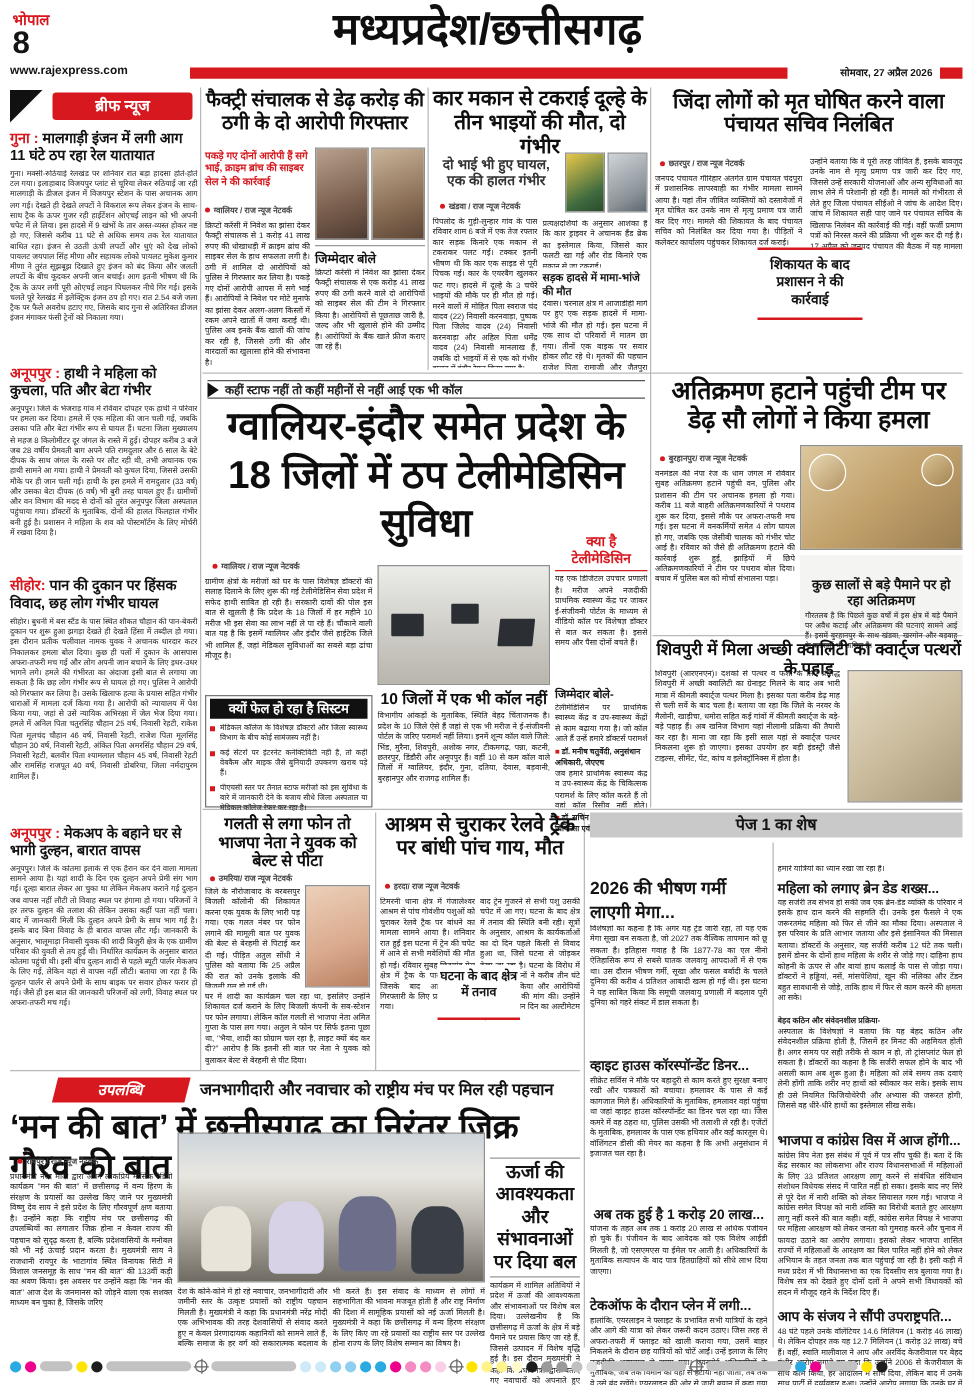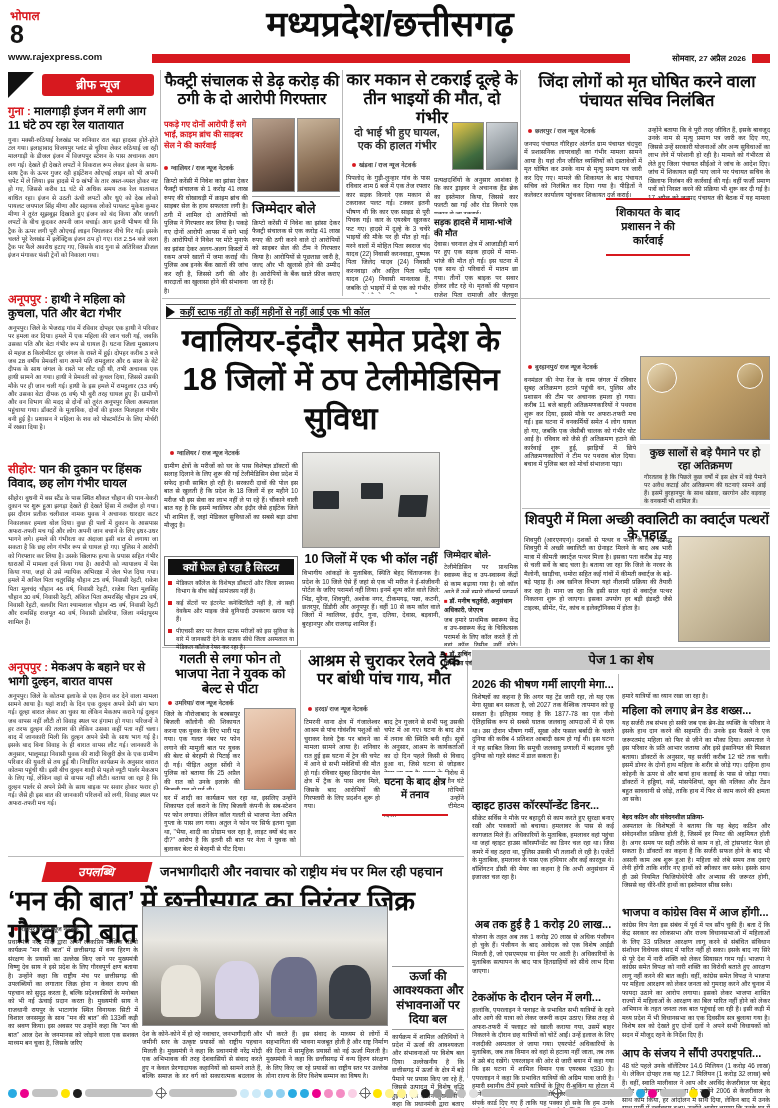--- a/index.html
+++ b/index.html
@@ -83,21 +83,21 @@
   <div class="abs hl" style="left:164px;top:72px;width:176px;height:44px;font-size:15.5px;">फैक्ट्री संचालक से डेढ़ करोड़ की ठगी के दो आरोपी गिरफ्तार</div>
   <div class="abs red" style="left:164px;top:120px;width:84px;height:40px;font-size:8px;font-weight:bold;line-height:1.3;">पकड़े गए दोनों आरोपी हैं सगे भाई, क्राइम ब्रांच की साइबर सेल ने की कार्रवाई</div>
   <div class="abs byline" style="left:164px;top:163px;width:84px;">
       <span class="dot"></span>
       <span>ग्वालियर / राज न्यूज नेटवर्क</span>
     </div>
   <div class="abs photo" style="left:252px;top:118px;width:43px;height:74px;background:linear-gradient(160deg,#b9a18d,#7a5f4e 60%,#4c3a30);"></div>
   <div class="abs photo" style="left:297px;top:118px;width:43px;height:74px;background:linear-gradient(160deg,#c9b49a,#8a6f56 60%,#5d4636);"></div>
   <div class="abs bt" style="left:164px;top:177px;width:84px;height:118px;">क्रिप्टो करेंसी में निवेश का झांसा देकर फैक्ट्री संचालक से 1 करोड़ 41 लाख रुपए की धोखाधड़ी में क्राइम ब्रांच की साइबर सेल के हाथ सफलता लगी है। ठगी में शामिल दो आरोपियों को पुलिस ने गिरफ्तार कर लिया है। पकड़े गए दोनों आरोपी आपस में सगे भाई हैं। आरोपियों ने निवेश पर मोटे मुनाफे का झांसा देकर अलग-अलग किस्तों में रकम अपने खातों में जमा कराई थी। पुलिस अब इनके बैंक खातों की जांच कर रही है, जिससे ठगी की और वारदातों का खुलासा होने की संभावना है।</div>
   <div class="abs" style="left:252px;top:196px;width:88px;height:100px;border-top:1px solid #999;">
-    <div style="font-size:13px;font-weight:bold;margin:2px 0;">जिम्मेदार बोले</div>
+    <div style="font-size:10px;font-weight:bold;margin:2px 0;">जिम्मेदार बोले</div>
     <div class="bt" style="height:80px;">क्रिप्टो करेंसी में निवेश का झांसा देकर फैक्ट्री संचालक से एक करोड़ 41 लाख रुपए की ठगी करने वाले दो आरोपियों को साइबर सेल की टीम ने गिरफ्तार किया है। आरोपियों से पूछताछ जारी है, जल्द और भी खुलासे होने की उम्मीद है। आरोपियों के बैंक खाते फ्रीज कराए जा रहे हैं।</div>
   </div>
 
   <div class="abs hl" style="left:346px;top:70px;width:172px;height:50px;font-size:16.5px;">कार मकान से टकराई दूल्हे के तीन भाइयों की मौत, दो गंभीर</div>
   <div class="abs hl" style="left:346px;top:126px;width:102px;height:30px;font-size:11px;color:#333;">दो भाई भी हुए घायल, एक की हालत गंभीर</div>
   <div class="abs byline" style="left:352px;top:160px;width:100px;">
       <span class="dot"></span>
       <span>खंडवा / राज न्यूज नेटवर्क</span>
     </div>
   <div class="abs photo" style="left:452px;top:122px;width:32px;height:48px;background:linear-gradient(150deg,#e8c84a,#3f6b3f 70%,#2c4a2c);"></div>
@@ -113,21 +113,21 @@
   <div class="abs byline" style="left:528px;top:126px;width:130px;">
       <span class="dot"></span>
       <span>छतरपुर / राज न्यूज नेटवर्क</span>
     </div>
   <div class="abs bt" style="left:524px;top:140px;width:118px;height:154px;">जनपद पंचायत गौरिहार अंतर्गत ग्राम पंचायत चंदपुरा में प्रशासनिक लापरवाही का गंभीर मामला सामने आया है। यहां तीन जीवित व्यक्तियों को दस्तावेजों में मृत घोषित कर उनके नाम से मृत्यु प्रमाण पत्र जारी कर दिए गए। मामले की शिकायत के बाद पंचायत सचिव को निलंबित कर दिया गया है। पीड़ितों ने कलेक्टर कार्यालय पहुंचकर शिकायत दर्ज कराई।</div>
   <div class="abs bt" style="left:648px;top:126px;width:122px;height:168px;">उन्होंने बताया कि वे पूरी तरह जीवित हैं, इसके बावजूद उनके नाम से मृत्यु प्रमाण पत्र जारी कर दिए गए, जिससे उन्हें सरकारी योजनाओं और अन्य सुविधाओं का लाभ लेने में परेशानी हो रही है। मामले को गंभीरता से लेते हुए जिला पंचायत सीईओ ने जांच के आदेश दिए। जांच में शिकायत सही पाए जाने पर पंचायत सचिव के खिलाफ निलंबन की कार्रवाई की गई। वहीं फर्जी प्रमाण पत्रों को निरस्त करने की प्रक्रिया भी शुरू कर दी गई है। 17 अप्रैल को जनपद पंचायत की बैठक में यह मामला उठाया गया था।</div>
   <div class="abs" style="left:606px;top:198px;width:84px;height:58px;background:#fff;border-top:2px solid var(--red);border-bottom:2px solid var(--red);font-size:11px;font-weight:bold;text-align:center;line-height:1.25;padding-top:6px;">शिकायत के बाद प्रशासन ने की कार्रवाई</div>
 
   <div class="abs" style="left:166px;top:304px;width:350px;height:15px;border-top:1px solid #555;border-bottom:1px solid #555;display:flex;align-items:center;gap:5px;">
     <span style="width:0;height:0;border-left:9px solid #111;border-top:6px solid transparent;border-bottom:6px solid transparent;"></span>
-    <span style="font-size:9.5px;font-weight:bold;color:#222;text-decoration:underline;">कहीं स्टाफ नहीं तो कहीं महीनों से नहीं आई एक भी कॉल</span>
+    <span style="font-size:9.5px;font-weight:bold;color:#222;">कहीं स्टाफ नहीं तो कहीं महीनों से नहीं आई एक भी कॉल</span>
   </div>
   <div class="abs hl" style="left:164px;top:322px;width:354px;height:92px;font-size:31px;line-height:1.25;">ग्वालियर-इंदौर समेत प्रदेश के 18 जिलों में ठप टेलीमेडिसिन सुविधा</div>
   <div class="abs byline" style="left:170px;top:448px;width:130px;">
       <span class="dot"></span>
       <span>ग्वालियर / राज न्यूज नेटवर्क</span>
     </div>
   <div class="abs bt" style="left:164px;top:462px;width:134px;height:90px;">ग्रामीण क्षेत्रों के मरीजों को घर के पास विशेषज्ञ डॉक्टरों की सलाह दिलाने के लिए शुरू की गई टेलीमेडिसिन सेवा प्रदेश में सफेद हाथी साबित हो रही है। सरकारी दावों की पोल इस बात से खुलती है कि प्रदेश के 18 जिलों में हर महीने 10 मरीज भी इस सेवा का लाभ नहीं ले पा रहे हैं। चौंकाने वाली बात यह है कि इसमें ग्वालियर और इंदौर जैसे हाईटेक जिले भी शामिल हैं, जहां मेडिकल सुविधाओं का सबसे बड़ा ढांचा मौजूद है।</div>
 
   <div class="abs" style="left:164px;top:556px;width:134px;height:90px;border:1px solid #777;padding:2px 3px;">
     <div style="background:#111;color:#fff;font-weight:bold;font-size:10.5px;text-align:center;line-height:16px;height:16px;">क्यों फेल हो रहा है सिस्टम</div>
@@ -148,39 +148,44 @@
   <div class="abs photo" style="left:302px;top:452px;width:138px;height:96px;background:linear-gradient(180deg,#ecece9,#d3d2cd 45%,#b9b5ac);">
     <div class="ph-mon" style="left:10px;top:38px;width:26px;height:18px;"></div>
     <div class="ph-mon" style="left:58px;top:30px;width:22px;height:16px;"></div>
     <div class="ph-mon" style="left:96px;top:42px;width:28px;height:22px;transform:skewX(-6deg);"></div>
   </div>
   <div class="abs" style="left:302px;top:552px;width:138px;">
     <div class="hl" style="font-size:12.5px;">10 जिलों में एक भी कॉल नहीं</div>
     <div class="bt" style="height:62px;margin-top:3px;">विभागीय आंकड़ों के मुताबिक, स्थिति बेहद चिंताजनक है। प्रदेश के 10 जिले ऐसे हैं जहां से एक भी मरीज ने ई-संजीवनी पोर्टल के जरिए परामर्श नहीं लिया। इनमें शून्य कॉल वाले जिले: भिंड, मुरैना, शिवपुरी, अशोक नगर, टीकमगढ़, पन्ना, कटनी, छतरपुर, डिंडौरी और अनूपपुर हैं। वहीं 10 से कम कॉल वाले जिलों में ग्वालियर, इंदौर, गुना, दतिया, देवास, बड़वानी, बुरहानपुर और राजगढ़ शामिल हैं।</div>
   </div>
 
+  <div class="abs" style="left:444px;top:428px;width:74px;">
+    <div class="boxtitle red" style="font-size:11px;border-bottom:1px solid var(--red);padding-bottom:2px;">क्या है टेलीमेडिसिन</div>
+    <div class="bt" style="height:84px;margin-top:3px;">यह एक डिजिटल उपचार प्रणाली है। मरीज अपने नजदीकी प्राथमिक स्वास्थ्य केंद्र पर जाकर ई-संजीवनी पोर्टल के माध्यम से वीडियो कॉल पर विशेषज्ञ डॉक्टर से बात कर सकता है। इससे समय और पैसा दोनों बचते हैं।</div>
+  </div>
   <div class="abs" style="left:444px;top:548px;width:74px;">
     <div style="font-size:9px;font-weight:bold;">जिम्मेदार बोले-</div>
     <div class="bt" style="height:30px;margin-top:2px;">टेलीमेडिसिन पर प्राथमिक स्वास्थ्य केंद्र व उप-स्वास्थ्य केंद्रों से काम बढ़ाया गया है। जो कॉल आते हैं उन्हें हमारे डॉक्टर्स परामर्श देते हैं।</div>
     <div class="quote-attr"><span class="sq">■ </span><span>डॉ. मनीष चतुर्वेदी, अनुसंधान अधिकारी, जेएएच</span></div>
     <div class="bt" style="height:30px;margin-top:2px;">जब हमारे प्राथमिक स्वास्थ्य केंद्र व उप-स्वास्थ्य केंद्र के चिकित्सक परामर्श के लिए कॉल करते हैं तो वहां कॉल रिसीव नहीं होते। इसकी शिकायत हम कई बार संबंधितों से कर चुके हैं।</div>
     <div class="quote-attr"><span class="sq">■ </span><span>डॉ. सचिन श्रीवास्तव, मुख्य चिकित्सा एवं स्वास्थ्य अधिकारी</span></div>
   </div>
 
+  <div class="abs hl" style="left:524px;top:302px;width:246px;height:56px;font-size:20px;">अतिक्रमण हटाने पहुंची टीम पर डेढ़ सौ लोगों ने किया हमला</div>
   <div class="abs byline" style="left:528px;top:362px;width:130px;">
       <span class="dot"></span>
       <span>बुरहानपुर/ राज न्यूज नेटवर्क</span>
     </div>
   <div class="abs photo" style="left:640px;top:356px;width:130px;height:84px;background:linear-gradient(140deg,#dcc79d,#c2a16b 50%,#9c7f52);">
     <div style="position:absolute;left:6px;top:6px;width:30px;height:30px;border-radius:50%;border:1px solid #fff;background:linear-gradient(140deg,#e7d8b4,#b59463);"></div>
     <div style="position:absolute;right:6px;top:6px;width:26px;height:26px;border-radius:50%;border:1px solid #fff;background:linear-gradient(140deg,#d8c296,#a5854f);"></div>
   </div>
   <div class="abs bt" style="left:524px;top:376px;width:112px;height:128px;">वनमंडल की नेपा रेंज के धाम जंगल में रविवार सुबह अतिक्रमण हटाने पहुंची वन, पुलिस और प्रशासन की टीम पर अचानक हमला हो गया। करीब 11 बजे बाहरी अतिक्रमणकारियों ने पथराव शुरू कर दिया, इससे मौके पर अफरा-तफरी मच गई। इस घटना में वनकर्मियों समेत 4 लोग घायल हो गए, जबकि एक जेसीबी चालक को गंभीर चोट आई है। रविवार को जैसे ही अतिक्रमण हटाने की कार्रवाई शुरू हुई, झाड़ियों में छिपे अतिक्रमणकारियों ने टीम पर पथराव बोल दिया। बचाव में पुलिस बल को मोर्चा संभालना पड़ा।</div>
   <div class="abs" style="left:640px;top:444px;width:130px;height:62px;background:#f4f4f2;padding:2px 4px;">
-    <div class="boxtitle" style="font-size:10.5px;">कुछ सालों से बड़े पैमाने पर हो रहा अतिक्रमण</div>
+    <div class="boxtitle" style="font-size:10.5px;margin-top:16px;">कुछ सालों से बड़े पैमाने पर हो रहा अतिक्रमण</div>
     <div class="bt" style="height:30px;margin-top:2px;font-size:6px;">गौरतलब है कि पिछले कुछ वर्षों में इस क्षेत्र में बड़े पैमाने पर अवैध कटाई और अतिक्रमण की घटनाएं सामने आई हैं। इसमें बुरहानपुर के साथ खंडवा, खरगोन और बड़वाह के वनकर्मी भी शामिल हैं।</div>
   </div>
 
   <div class="abs hl" style="left:524px;top:512px;width:246px;height:20px;font-size:13.5px;">शिवपुरी में मिला अच्छी क्वालिटी का क्वार्ट्ज पत्थरों के पहाड़</div>
   <div class="abs bt" style="left:524px;top:536px;width:148px;height:106px;">शिवपुरी (आरएनएन)। दशकों से पत्थर व फर्शी के लिए प्रसिद्ध शिवपुरी में अच्छी क्वालिटी का ग्रेनाइट मिलने के बाद अब भारी मात्रा में कीमती क्वार्ट्ज पत्थर मिला है। इसका पता करीब डेढ़ माह से चली सर्वे के बाद चला है। बताया जा रहा कि जिले के नरवर के मैलोनी, खाड़ीचा, धमोरा सहित कई गांवों में कीमती क्वार्ट्ज के बड़े-बड़े पहाड़ हैं। अब खनिज विभाग यहां नीलामी प्रक्रिया की तैयारी कर रहा है। माना जा रहा कि इसी साल यहां से क्वार्ट्ज पत्थर निकलना शुरू हो जाएगा। इसका उपयोग हर बड़ी इंडस्ट्री जैसे टाइल्स, सीमेंट, पेंट, कांच व इलेक्ट्रॉनिक्स में होता है।</div>
   <div class="abs photo" style="left:678px;top:536px;width:92px;height:106px;background:linear-gradient(140deg,#e6dcc7,#cbbd9e 50%,#a8987a);"></div>
 
   <div class="abs hl" style="left:164px;top:652px;width:132px;height:42px;font-size:13px;">गलती से लगा फोन तो भाजपा नेता ने युवक को बेल्ट से पीटा</div>
   <div class="abs byline" style="left:168px;top:698px;width:120px;">
       <span class="dot"></span>
@@ -190,26 +195,26 @@
   <div class="abs bt" style="left:164px;top:710px;width:76px;height:80px;">जिले के नौरोजाबाद के बरबसपुर बिजली कॉलोनी की शिकायत करना एक युवक के लिए भारी पड़ गया। एक गलत नंबर पर फोन लगाने की मामूली बात पर युवक की बेल्ट से बेरहमी से पिटाई कर दी गई। पीड़ित अतुल सोंधी ने पुलिस को बताया कि 25 अप्रैल की रात को उनके इलाके की बिजली गुल हो गई थी।</div>
   <div class="abs bt" style="left:164px;top:794px;width:132px;height:58px;">घर में शादी का कार्यक्रम चल रहा था, इसलिए उन्होंने शिकायत दर्ज कराने के लिए बिजली कंपनी के सब-स्टेशन पर फोन लगाया। लेकिन कॉल गलती से भाजपा नेता अमित गुप्ता के पास लग गया। अतुल ने फोन पर सिर्फ इतना पूछा था, ''भैया, शादी का प्रोग्राम चल रहा है, लाइट क्यों बंद कर दी?'' आरोप है कि इतनी सी बात पर नेता ने युवक को बुलाकर बेल्ट से बेरहमी से पीट दिया।</div>
 
   <div class="abs hl" style="left:304px;top:652px;width:160px;height:48px;font-size:16px;">आश्रम से चुराकर रेलवे ट्रैक पर बांधी पांच गाय, मौत</div>
   <div class="abs byline" style="left:308px;top:704px;width:120px;">
       <span class="dot"></span>
       <span>हरदा/ राज न्यूज नेटवर्क</span>
     </div>
   <div class="abs bt" style="left:304px;top:718px;width:76px;height:136px;">टिमरनी थाना क्षेत्र में गंजालेश्वर आश्रम से पांच गोवंशीय पशुओं को चुराकर रेलवे ट्रैक पर बांधने का मामला सामने आया है। शनिवार रात हुई इस घटना में ट्रेन की चपेट में आने से सभी मवेशियों की मौत हो गई। रविवार सुबह छिदगांव मेल क्षेत्र में ट्रैक के पास शव मिले, जिसके बाद आरोपियों की गिरफ्तारी के लिए प्रदर्शन शुरू हो गया।</div>
   <div class="abs bt" style="left:384px;top:718px;width:80px;height:136px;">बाद ट्रेन गुजरने से सभी पशु उसकी चपेट में आ गए। घटना के बाद क्षेत्र में तनाव की स्थिति बनी रही। सूत्रों के अनुसार, आश्रम के कार्यकर्ताओं का दो दिन पहले किसी से विवाद हुआ था, जिसे घटना से जोड़कर देखा जा रहा है। घटना के विरोध में हिंदूवादी संगठनों ने करीब तीन घंटे तक प्रदर्शन किया और आरोपियों की गिरफ्तारी की मांग की। उन्होंने प्रशासन को तीन दिन का अल्टीमेटम दिया।</div>
-  <div class="abs" style="left:350px;top:772px;width:66px;height:44px;background:#fff;border-bottom:2px solid var(--red);font-size:10px;font-weight:bold;text-align:center;line-height:1.25;padding-top:4px;margin-left:32px;">घटना के बाद क्षेत्र में तनाव</div>
+  <div class="abs" style="left:350px;top:772px;width:66px;height:44px;background:#fff;border-bottom:2px solid var(--red);font-size:10px;font-weight:bold;text-align:center;line-height:1.25;padding-top:4px;">घटना के बाद क्षेत्र में तनाव</div>
 
   <div class="abs" style="left:472px;top:650px;width:298px;height:20px;background:#c9c9c9;font-size:13px;font-weight:bold;text-align:center;line-height:20px;">पेज 1 का शेष</div>
 
   <div class="abs" style="left:472px;top:676px;width:142px;">
-    <div style="font-size:11px;font-weight:bold;">2026 की भीषण गर्मी लाएगी मेगा...</div>
+    <div style="font-size:14px;font-weight:bold;margin-top:24px;">2026 की भीषण गर्मी लाएगी मेगा...</div>
     <div class="bt" style="height:98px;margin:2px 0 6px;">विशेषज्ञों का कहना है कि अगर यह ट्रेंड जारी रहा, तो यह एक मेगा सूखा बन सकता है, जो 2027 तक वैश्विक तापमान को छू सकता है। इतिहास गवाह है कि 1877-78 का एल नीनो ऐतिहासिक रूप से सबसे घातक जलवायु आपदाओं में से एक था। उस दौरान भीषण गर्मी, सूखा और फसल बर्बादी के चलते दुनिया की करीब 4 प्रतिशत आबादी खत्म हो गई थी। इस घटना ने यह साबित किया कि समूची जलवायु प्रणाली में बदलाव पूरी दुनिया को गहरे संकट में डाल सकता है।</div>
     <div style="font-size:11px;font-weight:bold;">व्हाइट हाउस कॉरस्पॉन्डेंट डिनर...</div>
     <div class="bt" style="height:96px;margin:2px 0 6px;">सीक्रेट सर्विस ने मौके पर बहादुरी से काम करते हुए सुरक्षा बनाए रखी और पत्रकारों को बचाया। हमलावर के पास से कई कागजात मिले हैं। अधिकारियों के मुताबिक, हमलावर वहां पहुंचा था जहां व्हाइट हाउस कॉरस्पॉन्डेंट का डिनर चल रहा था। जिस कमरे में वह ठहरा था, पुलिस उसकी भी तलाशी ले रही है। एजेंटों के मुताबिक, हमलावर के पास एक हथियार और कई कारतूस थे। वॉशिंगटन डीसी की मेयर का कहना है कि अभी अनुसंधान में इजाजत चल रहा है।</div>
     <div style="font-size:11px;font-weight:bold;text-align:center;">अब तक हुई है 1 करोड़ 20 लाख...</div>
     <div class="bt" style="height:50px;margin:2px 0 6px;">योजना के तहत अब तक 1 करोड़ 20 लाख से अधिक पंजीयन हो चुके हैं। पंजीयन के बाद आवेदक को एक विशेष आईडी मिलती है, जो एसएमएस या ईमेल पर आती है। अधिकारियों के मुताबिक सत्यापन के बाद पात्र हितग्राहियों को सीधे लाभ दिया जाएगा।</div>
     <div style="font-size:11px;font-weight:bold;">टेकऑफ के दौरान प्लेन में लगी...</div>
     <div class="bt" style="height:104px;margin:2px 0 0;">हालांकि, एयरलाइन ने फ्लाइट के प्रभावित सभी यात्रियों के रहने और आगे की यात्रा को लेकर जरूरी कदम उठाए। जिस तरह से अफरा-तफरी में फ्लाइट को खाली कराया गया, उसमें बाहर निकलने के दौरान छह यात्रियों को चोटें आईं। उन्हें इलाज के लिए नजदीकी अस्पताल ले जाया गया। एयरपोर्ट अधिकारियों के मुताबिक, जब तक विमान को वहां से हटाया नहीं जाता, तब तक वे उसे बंद रखेंगे। एयरलाइन की ओर से जारी बयान में कहा गया कि इस घटना में शामिल विमान एक एयरबस ए330 है। एयरलाइन ने कहा कि प्रभावित यात्रियों की अग्रिम यात्रा जारी है। हमारी स्थानीय टीमें हमारे यात्रियों के लिए री-बुकिंग या होटल में रहने का इंतजाम करने के लिए जोर-शोर से काम कर रही हैं। संपर्क कार्ड दिए गए हैं ताकि यह पक्का हो सके कि हम उनके भरोसेमंद तरीके से संपर्क कर सकें। ऐसी स्थिति इसमें शामिल सभी लोगों के लिए कष्टपूर्ण होती है। हमारी स्थानीय टीमें मौके पर ही</div>
   </div>
 
   <div class="abs" style="left:622px;top:692px;width:148px;">
@@ -234,21 +239,21 @@
   <div class="abs bt" style="left:8px;top:938px;width:130px;height:140px;">प्रधानमंत्री नरेंद्र मोदी द्वारा अपने लोकप्रिय मासिक रेडियो कार्यक्रम ''मन की बात'' में छत्तीसगढ़ में वन्य हिरण के संरक्षण के प्रयासों का उल्लेख किए जाने पर मुख्यमंत्री विष्णु देव साय ने इसे प्रदेश के लिए गौरवपूर्ण क्षण बताया है। उन्होंने कहा कि राष्ट्रीय मंच पर छत्तीसगढ़ की उपलब्धियों का लगातार जिक्र होना न केवल राज्य की पहचान को सुदृढ़ करता है, बल्कि प्रदेशवासियों के मनोबल को भी नई ऊंचाई प्रदान करता है। मुख्यमंत्री साय ने राजधानी रायपुर के भाटागांव स्थित विनायक सिटी में विशाल जनसमूह के साथ ''मन की बात'' की 133वीं कड़ी का श्रवण किया। इस अवसर पर उन्होंने कहा कि ''मन की बात'' आज देश के जनमानस को जोड़ने वाला एक सशक्त माध्यम बन चुका है, जिसके जरिए</div>
   <div class="abs photo" style="left:142px;top:906px;width:246px;height:120px;background:linear-gradient(180deg,#cdd5dc 0%,#e9e7e1 28%,#bdb9b0 58%,#6f6a62 100%);">
     <div style="position:absolute;left:18px;bottom:8px;width:40px;height:52px;border-radius:40% 40% 6px 6px;background:#e8e4da;"></div>
     <div style="position:absolute;left:72px;bottom:6px;width:44px;height:58px;border-radius:40% 40% 6px 6px;background:#d7d2e6;"></div>
     <div style="position:absolute;left:128px;bottom:8px;width:46px;height:60px;border-radius:40% 40% 6px 6px;background:#6d6f8a;"></div>
     <div style="position:absolute;left:186px;bottom:6px;width:42px;height:54px;border-radius:40% 40% 6px 6px;background:#3a3f47;"></div>
   </div>
   <div class="abs bt" style="left:142px;top:1030px;width:120px;height:48px;">देश के कोने-कोने में हो रहे नवाचार, जनभागीदारी और जमीनी स्तर के उत्कृष्ट प्रयासों को राष्ट्रीय पहचान मिलती है। मुख्यमंत्री ने कहा कि प्रधानमंत्री नरेंद्र मोदी एक अभिभावक की तरह देशवासियों से संवाद करते हुए न केवल प्रेरणादायक कहानियों को सामने लाते हैं, बल्कि समाज के हर वर्ग को सकारात्मक बदलाव के लिए प्रेरित</div>
   <div class="abs bt" style="left:266px;top:1030px;width:122px;height:48px;">भी करते हैं। इस संवाद के माध्यम से लोगों में सहभागिता की भावना मजबूत होती है और राष्ट्र निर्माण की दिशा में सामूहिक प्रयासों को नई ऊर्जा मिलती है। मुख्यमंत्री ने कहा कि छत्तीसगढ़ में वन्य हिरण संरक्षण के लिए किए जा रहे प्रयासों का राष्ट्रीय स्तर पर उल्लेख होना राज्य के लिए विशेष सम्मान का विषय है।</div>
   <div class="abs" style="left:392px;top:926px;width:72px;">
-    <div class="boxtitle" style="font-size:12px;border-top:1px solid #999;border-bottom:1px solid #999;padding:2px 0;margin-top:40px;">ऊर्जा की आवश्यकता और संभावनाओं पर दिया बल</div>
+    <div class="boxtitle" style="font-size:15px;border-top:1px solid #999;border-bottom:1px solid #999;padding:2px 0;">ऊर्जा की आवश्यकता और संभावनाओं पर दिया बल</div>
     <div class="bt" style="height:104px;margin-top:3px;">कार्यक्रम में शामिल अतिथियों ने प्रदेश में ऊर्जा की आवश्यकता और संभावनाओं पर विशेष बल दिया। उल्लेखनीय है कि छत्तीसगढ़ में ऊर्जा के क्षेत्र में बड़े पैमाने पर प्रयास किए जा रहे हैं, जिससे उत्पादन में विशेष वृद्धि हुई है। इस दौरान मुख्यमंत्री ने कहा कि प्रधानमंत्री द्वारा बताए गए नवाचारों को अपनाते हुए राज्य आत्मनिर्भरता की दिशा में आगे बढ़ रहा है। उन्होंने कहा कि ऐसे आयोजन जनता को अपनी विरासत, अन्नदान और एकता से जोड़ने का काम करते हैं।</div>
   </div>
 
   <div class="marks" id="marks">
       <span class="mk-dot" style="background: rgb(41, 171, 226);"></span>
       <span class="mk-dot" style="background: rgb(236, 0, 140);"></span>
       <span class="mk-pill" style="width: 26px;"></span>
       <span class="mk-dot" style="background: rgb(255, 228, 0);"></span>
       <span class="mk-dot" style="background: rgb(29, 29, 29);"></span>
       <span class="mk-pill" style="width: 68px;"></span>

